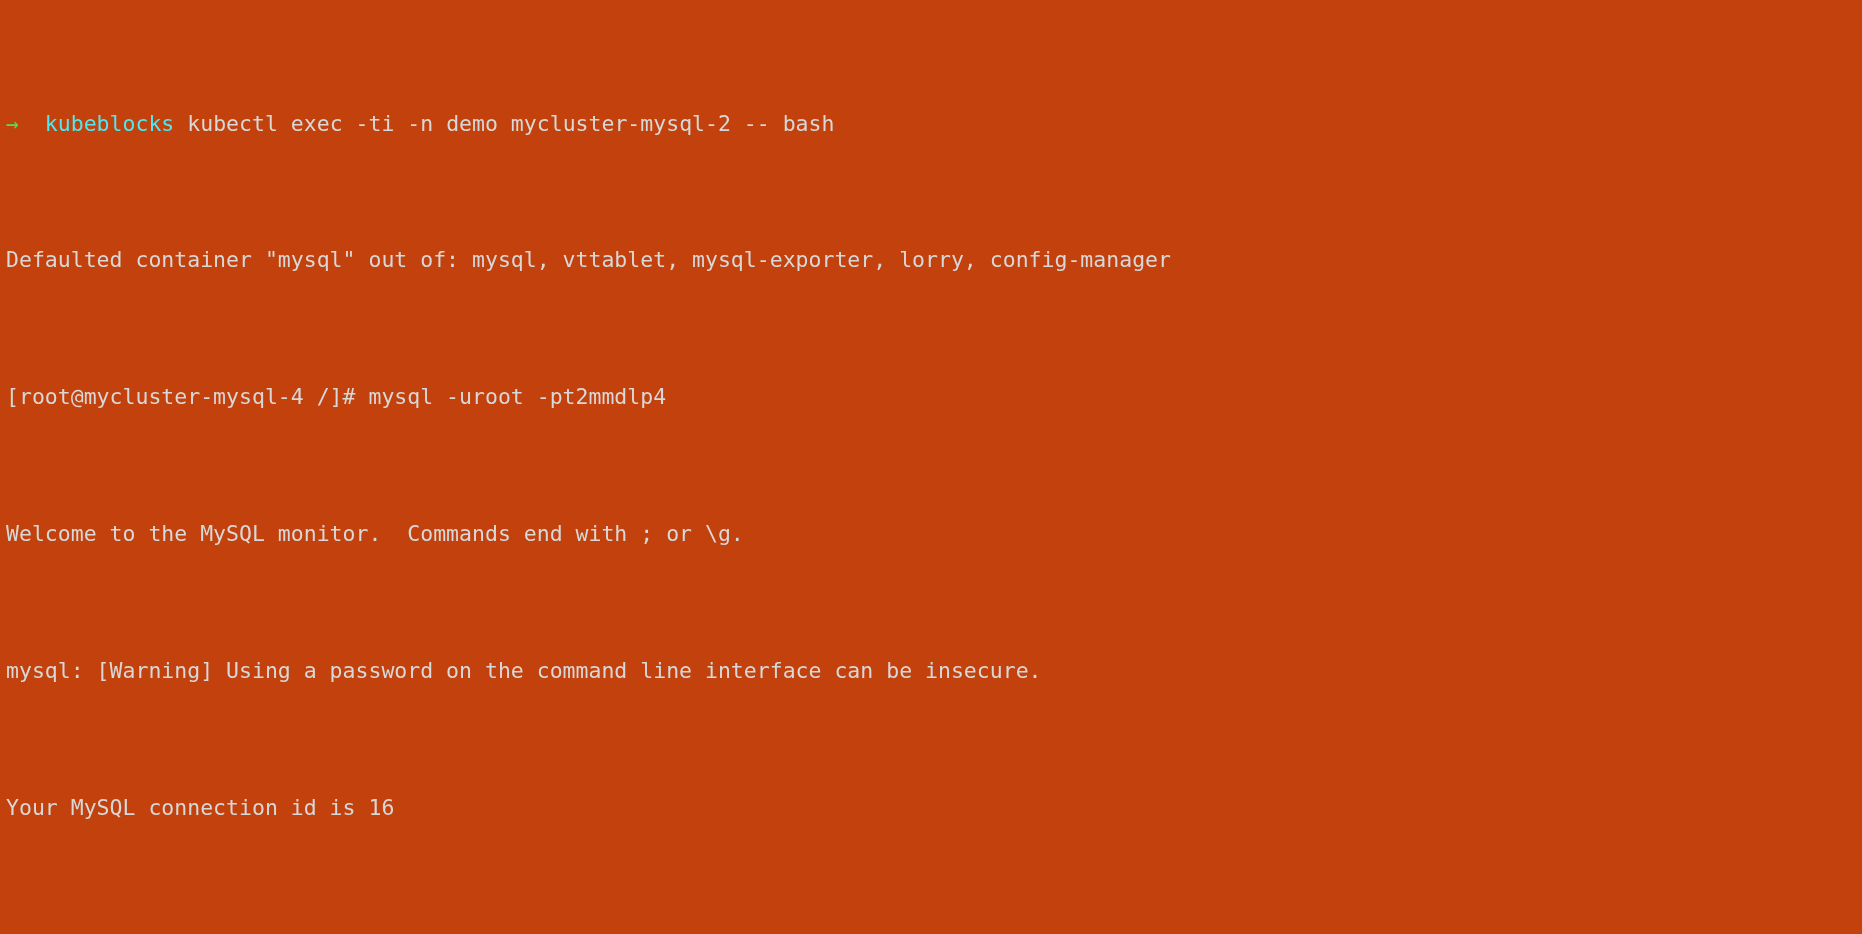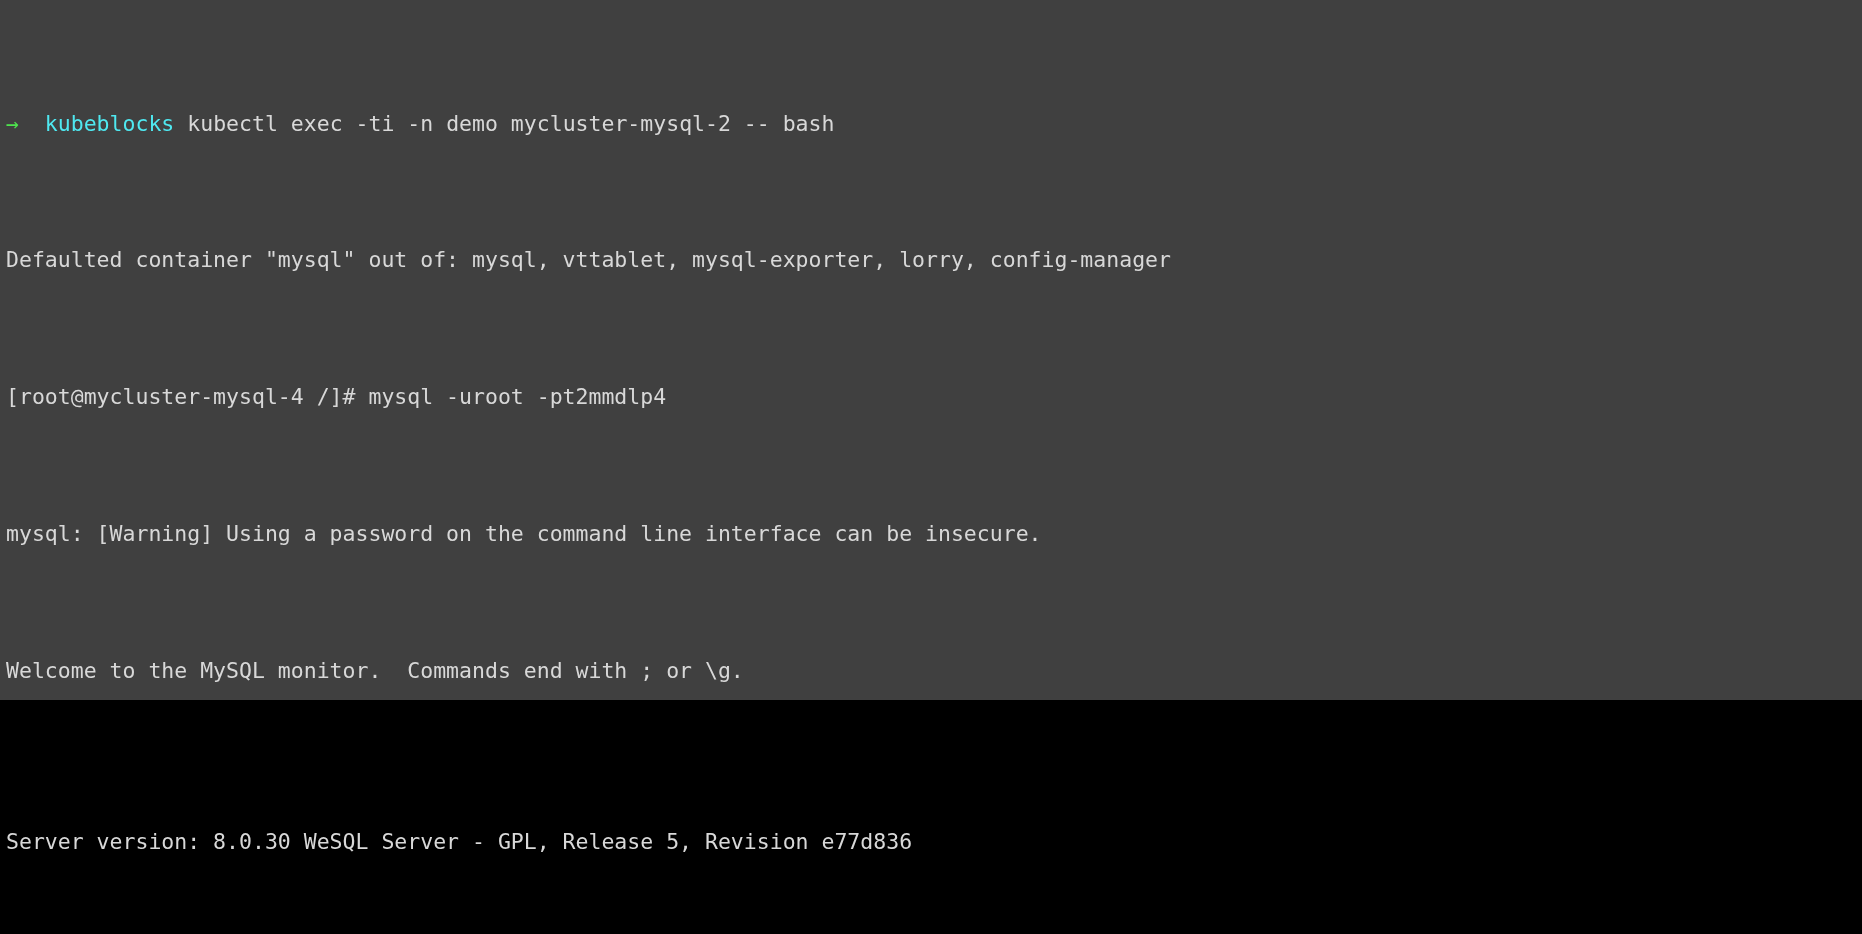--- a/index.html
+++ b/index.html
@@ -6,22 +6,22 @@
   html, body {
     margin: 0;
     padding: 0;
     background: #000000;
     width: 1862px;
     height: 934px;
     overflow: hidden;
   }
   #terminal {
     width: 1862px;
-    height: 700px;
-    background: #404040;
+    height: 934px;
+    background: #c2410c;
     color: #d8d8d8;
     font-family: "DejaVu Sans Mono", "Liberation Mono", monospace;
     font-size: 21.5px;
     line-height: 34.2px;
     letter-spacing: 0px;
     padding: 4px 6px 0 6px;
     box-sizing: border-box;
     white-space: pre;
     -webkit-font-smoothing: antialiased;
   }
@@ -37,24 +37,25 @@
 <body>
 
 <div id="terminal">
 
   <div class="line"><span class="arrow">→</span><span class="plain">  </span><span class="ctx">kubeblocks</span><span class="plain"> </span><span class="plain">kubectl exec -ti -n demo mycluster-mysql-2 -- bash</span></div>
 
   <div class="line">Defaulted container "mysql" out of: mysql, vttablet, mysql-exporter, lorry, config-manager</div>
 
   <div class="line">[root@mycluster-mysql-4 /]# mysql -uroot -pt2mmdlp4</div>
 
+  <div class="line">Welcome to the MySQL monitor.  Commands end with ; or \g.</div>
+
   <div class="line">mysql: [Warning] Using a password on the command line interface can be insecure.</div>
 
-  <div class="line">Welcome to the MySQL monitor.  Commands end with ; or \g.</div>
-
+  <div class="line">Your MySQL connection id is 16</div>
 
   <div class="line">Server version: 8.0.30 WeSQL Server - GPL, Release 5, Revision e77d836</div>
 
   
 
   
 
   
 
   

